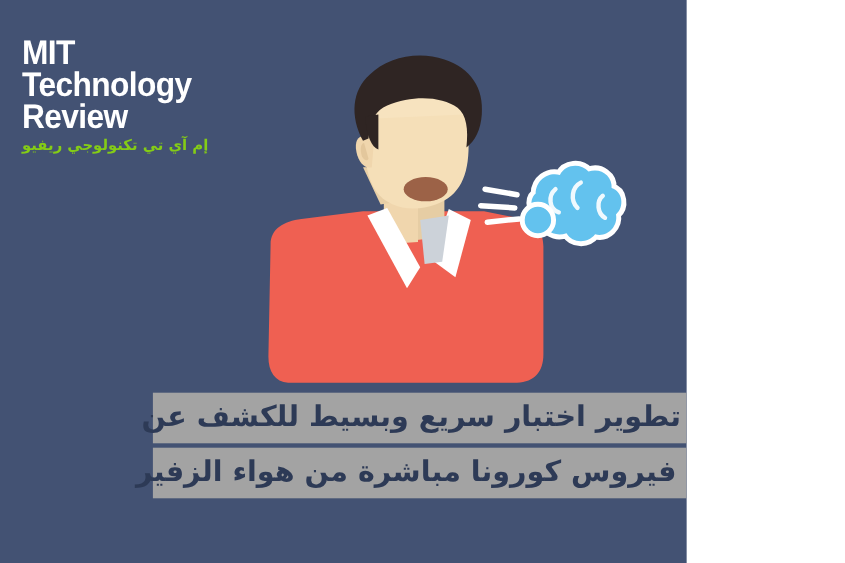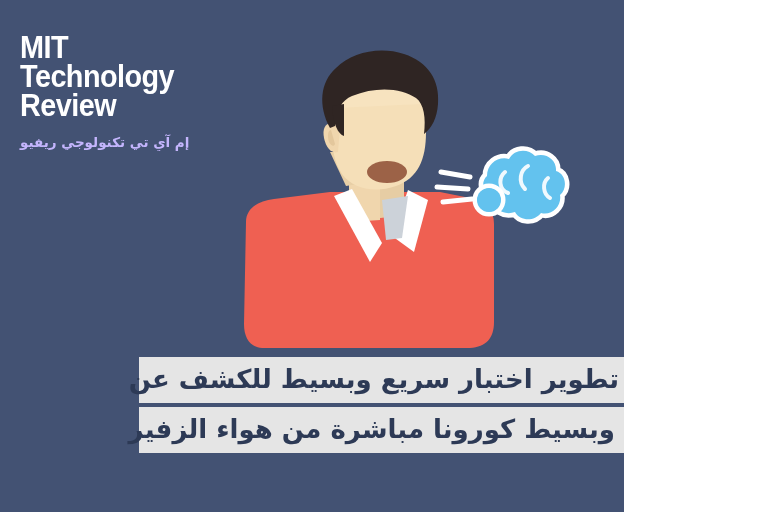--- a/index.html
+++ b/index.html
@@ -32,22 +32,22 @@
     font-weight: bold;
     font-size: 31px;
     line-height: 0.93;
     letter-spacing: -0.6px;
     transform: scaleX(0.93);
     transform-origin: left center;
     white-space: nowrap;
   }
   #logo-ar {
     display: block;
-    margin-top: 15px;
-    color: #c4b5fd;
+    margin-top: 5px;
+    color: #84cc16;
     font-family: "DejaVu Sans", sans-serif;
     font-weight: bold;
     font-size: 13.5px;
     line-height: 1.1;
     direction: rtl;
     text-align: left;
     white-space: nowrap;
   }
 
   
@@ -64,21 +64,21 @@
   #headline {
     position: absolute;
     left: 139px;
     top: 357px;
     width: 492px;
     display: flex;
     flex-direction: column;
     gap: 4px;
   }
   .headline-line {
-    background: #e5e5e5;
+    background: #a3a3a3;
     color: #2d3a56;
     direction: rtl;
     text-align: center;
     font-family: "DejaVu Sans", sans-serif;
     font-weight: bold;
     font-size: 26px;
     line-height: 1.0;
     padding: 9px 12px 11px 12px;
     box-sizing: border-box;
     white-space: nowrap;
@@ -197,16 +197,16 @@
 
   <div id="logo">
     <span class="logo-line">MIT</span>
     <span class="logo-line">Technology</span>
     <span class="logo-line">Review</span>
     <span id="logo-ar">إم آي تي تكنولوجي ريفيو</span>
   </div>
 
   <div id="headline">
     <div class="headline-line first">تطوير اختبار سريع وبسيط للكشف عن</div>
-    <div class="headline-line second">وبسيط كورونا مباشرة من هواء الزفير</div>
+    <div class="headline-line second">فيروس كورونا مباشرة من هواء الزفير</div>
   </div>
 
 </div>
 
 </body></html>

